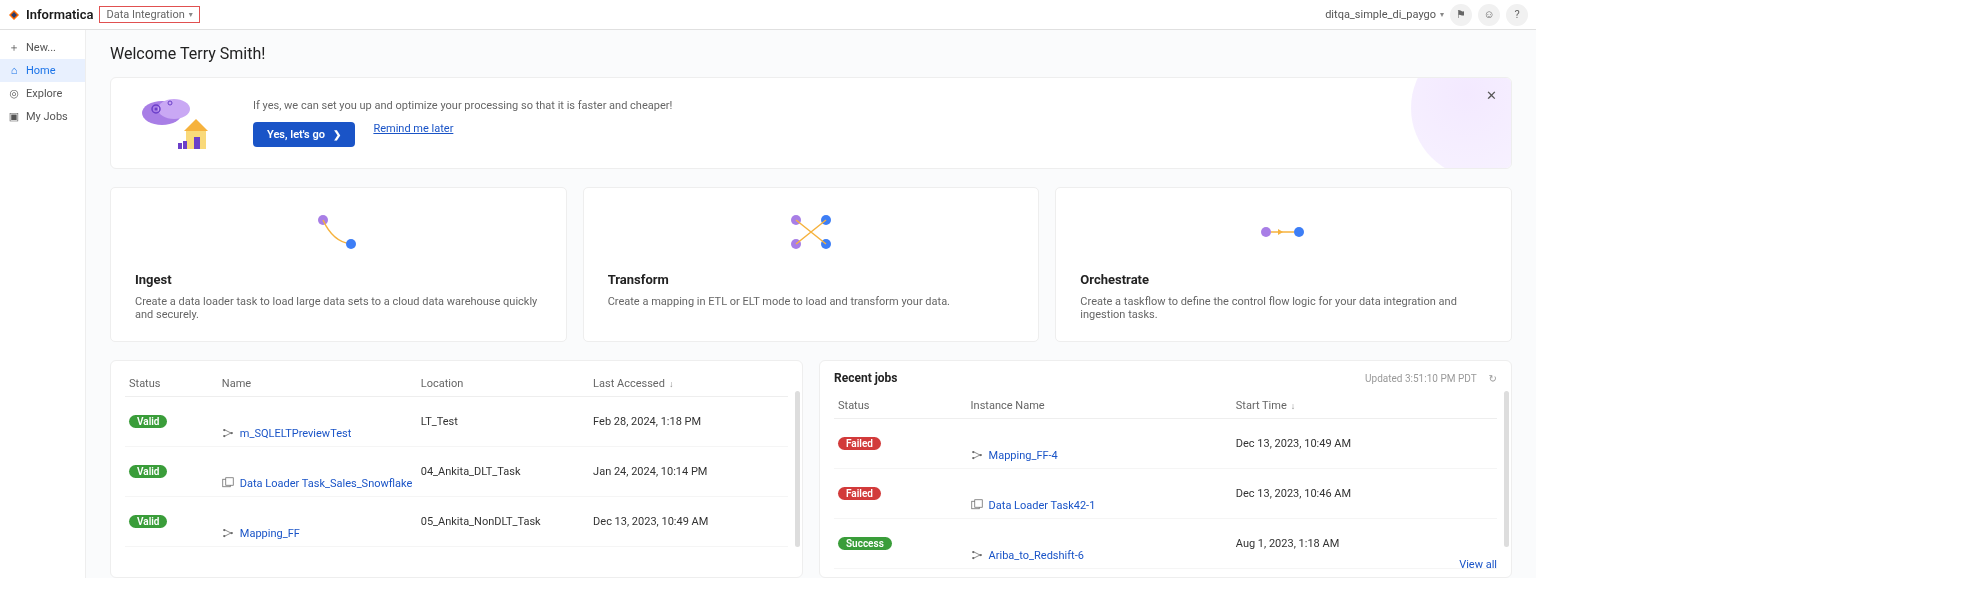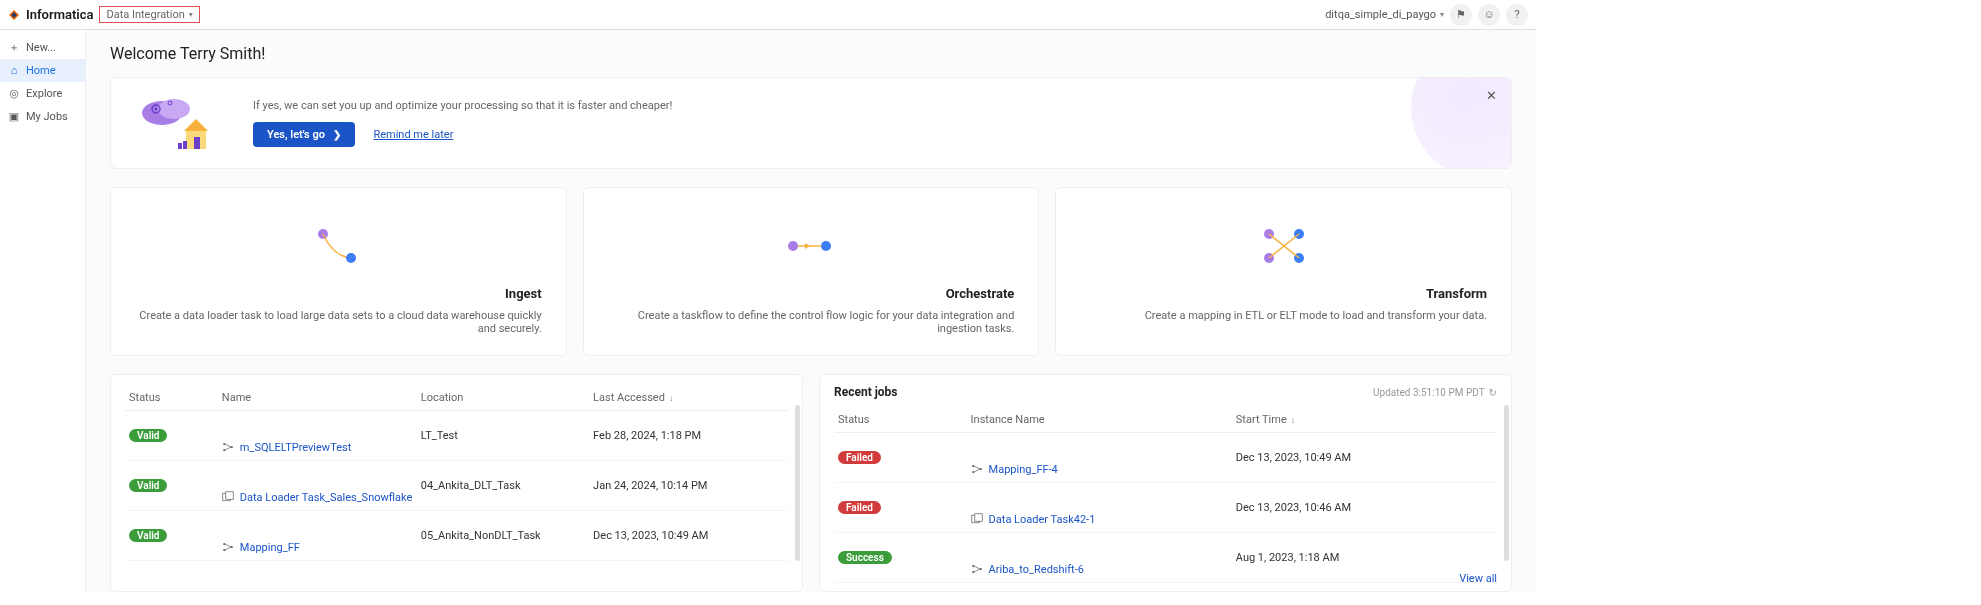--- a/index.html
+++ b/index.html
@@ -18,37 +18,37 @@
 .side-item { display: flex; align-items: center; gap: 6px; padding: 5px 8px; font-size: 11px; color: #555; cursor: pointer; }
 .side-item.new { color: #555; }
 .side-item.active { background: #e8f0fe; color: #1a73e8; }
 .side-item .ic { width: 12px; height: 12px; display: flex; align-items: center; justify-content: center; font-size: 11px; }
 .main { flex: 1; background: #fafbfc; padding: 14px 24px 0 24px; }
 .welcome { font-size: 16px; font-weight: 400; color: #222; margin-bottom: 14px; }
 .promo { background: #fff; border: 1px solid #eee; border-radius: 6px; display: flex; align-items: center; padding: 10px 18px; gap: 24px; position: relative; margin-bottom: 18px; overflow: hidden; }
 .promo-illus { width: 100px; height: 70px; display: flex; align-items: center; justify-content: center; }
 .promo-body .title { font-weight: 700; font-size: 12px; color: #222; margin-bottom: 4px; }
 .promo-body .sub { font-size: 11px; color: #666; margin-bottom: 10px; }
-.promo-actions { display: flex; align-items: center; gap: 18px; }
+.promo-actions { display: flex; align-items: flex-start; gap: 18px; }
 .btn-primary { background: #1a54c7; color: #fff; border: none; border-radius: 4px; padding: 6px 14px; font-size: 11px; font-weight: 600; display: flex; align-items: center; gap: 8px; cursor: pointer; }
 .btn-primary .arrow { font-size: 10px; }
 .link-remind { font-size: 11px; color: #1a54c7; text-decoration: underline; cursor: pointer; }
 .promo-close { position: absolute; top: 10px; right: 14px; font-size: 13px; color: #555; cursor: pointer; }
 .promo-blob { position: absolute; right: -40px; top: -40px; width: 140px; height: 140px; background: radial-gradient(circle at 40% 40%, #f3e9ff, #f8f4ff); border-radius: 50%; }
 .cards { display: flex; gap: 16px; margin-bottom: 18px; }
-.card { flex: 1; background: #fff; border: 1px solid #eee; border-radius: 5px; padding: 30px 24px 20px; text-align: right; cursor: pointer; }
+.card { flex: 1; background: #fff; border: 1px solid #eee; border-radius: 5px; padding: 16px 24px 20px; text-align: left; cursor: pointer; }
 .card-illus { height: 56px; display: flex; align-items: center; justify-content: center; margin-bottom: 12px; }
 .card h3 { font-size: 13px; font-weight: 700; color: #222; margin-bottom: 8px; }
 .card p { font-size: 11px; color: #666; }
 .panels { display: flex; gap: 16px; }
 .panel { background: #fff; border: 1px solid #eee; border-radius: 6px; flex: 1; padding: 10px 14px 8px; position: relative; }
 .panel.assets { flex: 1 1 48%; }
 .panel.jobs { flex: 1 1 48%; }
 .panel-title { font-size: 12px; font-weight: 700; color: #222; margin-bottom: 8px; }
-.panel-meta { position: absolute; right: 14px; top: 12px; font-size: 10px; color: #999; display: flex; align-items: center; gap: 4px; }
+.panel-meta { position: absolute; right: 14px; top: 12px; font-size: 10px; color: #999; display: flex; align-items: center; gap: 12px; }
 table { width: 100%; border-collapse: collapse; font-size: 11px; }
 th { text-align: left; font-weight: 400; color: #666; border-bottom: 1px solid #eee; padding: 6px 4px; }
 td { padding: 6px 4px; border-bottom: 1px solid #f5f5f5; vertical-align: middle; }
 .badge { display: inline-block; padding: 1px 8px; border-radius: 10px; font-size: 10px; color: #fff; font-weight: 600; }
 .badge.valid { background: #3a9d3a; }
 .badge.failed { background: #d23b3b; }
 .badge.success { background: #3a9d3a; }
 .asset-link { color: #1a54c7; text-decoration: none; cursor: pointer; }
 .asset-cell { display: flex; align-items: flex-start; gap: 6px; margin-top: 24px; }
 .asset-ic { width: 12px; height: 12px; color: #666; }
@@ -141,43 +141,43 @@
               <circle cx="10" cy="8" r="5" fill="#a87ee6"></circle>
               <path d="M10 8 Q20 30 38 32" stroke="#f6b23d" stroke-width="1.5" fill="none"></path>
               <circle cx="38" cy="32" r="5" fill="#3d7ef6"></circle>
             </svg>
         </div>
         <h3>Ingest</h3>
         <p>Create a data loader task to load large data sets to a cloud data warehouse quickly and securely.</p>
       </div>
       <div class="card">
         <div class="card-illus">
-          <svg width="60" height="40">
-              <circle cx="12" cy="20" r="5" fill="#a87ee6"></circle>
-              <path d="M17 20 L40 20" stroke="#f6b23d" stroke-width="1.5"></path>
-              <polygon points="24,17 29,20 24,23" fill="#f6b23d"></polygon>
-              <circle cx="45" cy="20" r="5" fill="#3d7ef6"></circle>
-            </svg>
-        </div>
-        <h3>Orchestrate</h3>
-        <p>Create a taskflow to define the control flow logic for your data integration and ingestion tasks.</p>
-      </div>
-      <div class="card">
-        <div class="card-illus">
           <svg width="50" height="40">
               <circle cx="10" cy="8" r="5" fill="#a87ee6"></circle>
               <circle cx="40" cy="8" r="5" fill="#3d7ef6"></circle>
               <circle cx="10" cy="32" r="5" fill="#a87ee6"></circle>
               <circle cx="40" cy="32" r="5" fill="#3d7ef6"></circle>
               <path d="M10 8 L40 32 M10 32 L40 8" stroke="#f6b23d" stroke-width="1.5"></path>
             </svg>
         </div>
         <h3>Transform</h3>
         <p>Create a mapping in ETL or ELT mode to load and transform your data.</p>
       </div>
+      <div class="card">
+        <div class="card-illus">
+          <svg width="60" height="40">
+              <circle cx="12" cy="20" r="5" fill="#a87ee6"></circle>
+              <path d="M17 20 L40 20" stroke="#f6b23d" stroke-width="1.5"></path>
+              <polygon points="24,17 29,20 24,23" fill="#f6b23d"></polygon>
+              <circle cx="45" cy="20" r="5" fill="#3d7ef6"></circle>
+            </svg>
+        </div>
+        <h3>Orchestrate</h3>
+        <p>Create a taskflow to define the control flow logic for your data integration and ingestion tasks.</p>
+      </div>
     </div>
 
     <div class="panels">
       <div class="panel assets">
         <div class="scroll-ind"></div>
         <table>
           <thead>
               <tr>
             <th style="width:14%">Status</th>
             <th style="width:30%">Name</th>

